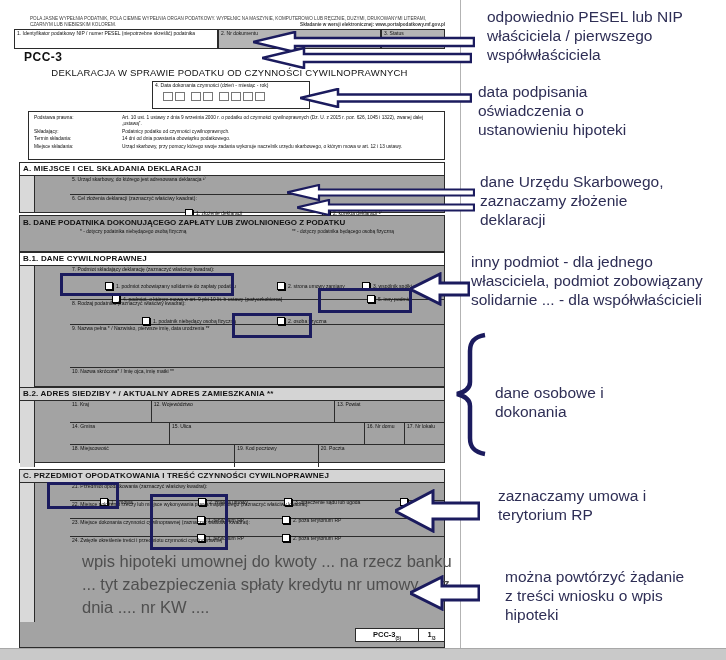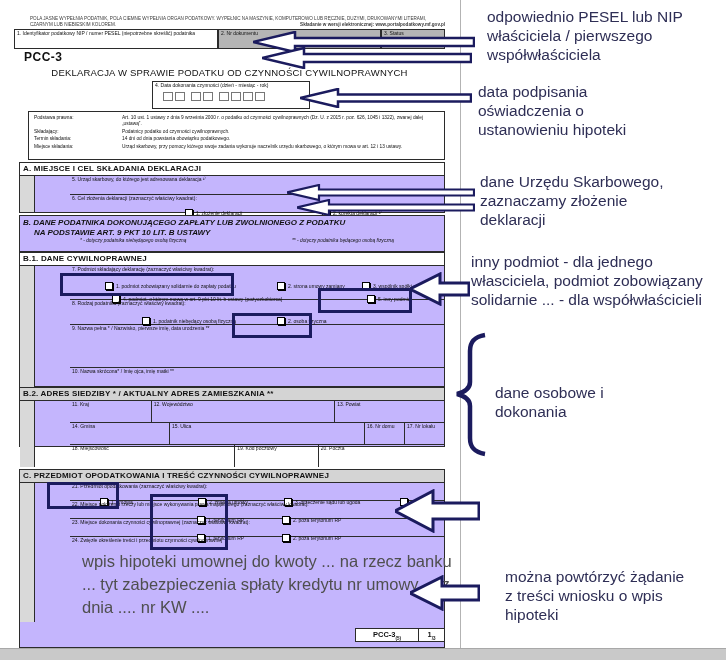--- a/index.html
+++ b/index.html
@@ -2,21 +2,21 @@
 <html><head>
 <meta charset="utf-8">
 <style>
   html,body{margin:0;padding:0;background:#fff;}
   #screen{position:relative;width:726px;height:660px;background:#ffffff;overflow:hidden;
           font-family:"Liberation Sans",sans-serif;color:#111;}
   .abs{position:absolute;}
   .box{border:1px solid #2b2b2b;background:#fff;box-sizing:border-box;}
   .graycell{background:#b5b5b5;}
   .flabel{font-size:5px;line-height:1.15;color:#111;padding:1px 2px;white-space:nowrap;overflow:hidden;}
-  .sec{position:absolute;left:19px;width:426px;border:1px solid #2b2b2b;background:#c4b5fd;box-sizing:border-box;}
+  .sec{position:absolute;left:19px;width:426px;border:1px solid #2b2b2b;background:#a3a3a3;box-sizing:border-box;}
   .sechdr{font-weight:bold;font-size:8px;padding:2px 3px 1px 3px;border-bottom:1px solid #2b2b2b;
           line-height:1.1;letter-spacing:0.2px;background:#fff;}
   .sechdr.gray{background:#d4d4d4;}
   .sbody{position:relative;padding-left:14px;}
   .sbody::before{content:"";position:absolute;left:0;top:0;bottom:0;width:14px;background:#d9d9d9;
           border-right:1px solid #2b2b2b;}
   .frow{position:relative;border-bottom:1px solid #2b2b2b;box-sizing:border-box;margin-left:36px;}
   .frow:last-child{border-bottom:none;}
   .opt{position:absolute;white-space:nowrap;}
   .cb{display:inline-block;width:6px;height:6px;border:1px solid #000;box-shadow:1px 1px 0 #000;
@@ -101,24 +101,23 @@
         <div class="flabel">5. Urząd skarbowy, do którego jest adresowana deklaracja ¹⁾</div>
       </div>
       <div class="frow" style="height:17px;">
         <div class="flabel">6. Cel złożenia deklaracji (zaznaczyć właściwy kwadrat):</div>
         <span class="opt" style="left:115px;top:8px;"><span class="cb"></span><span class="ol">1. złożenie deklaracji</span></span>
         <span class="opt" style="left:252px;top:8px;"><span class="cb"></span><span class="ol">2. korekta deklaracji ²⁾</span></span>
       </div>
     </div>
   </div>
 
-  <div class="sec" style="top:215px;height:37px;font-style:italic;">
+  <div class="sec" style="top:215px;height:37px;">
     <div style="font-weight:bold;font-size:8px;line-height:1.2;padding:2px 3px 0 3px;">
       <div>B. DANE PODATNIKA DOKONUJĄCEGO ZAPŁATY LUB ZWOLNIONEGO Z PODATKU</div>
-      <div style="padding-left:11px;">NA PODSTAWIE ART. 9 PKT 10 LIT. B USTAWY</div>
     </div>
     <div class="notesrow">
       <span class="abs" style="left:60px;top:1px;">* - dotyczy podatnika niebędącego osobą fizyczną</span>
       <span class="abs" style="left:272px;top:1px;">** - dotyczy podatnika będącego osobą fizyczną</span>
     </div>
   </div>
 
   <div class="sec" style="top:252px;height:135px;">
     <div class="sechdr">B.1. DANE CYWILNOPRAWNEJ</div>
     <div class="sbody">
@@ -137,21 +136,21 @@
       </div>
       <div class="frow" style="height:43px;">
         <div class="flabel">9. Nazwa pełna * / Nazwisko, pierwsze imię, data urodzenia **</div>
       </div>
       <div class="frow" style="height:20px;">
         <div class="flabel">10. Nazwa skrócona* / Imię ojca, imię matki **</div>
       </div>
     </div>
   </div>
 
-  <div class="sec" style="top:387px;height:60px;">
+  <div class="sec" style="top:387px;height:76px;">
     <div class="sechdr gray">B.2. ADRES SIEDZIBY * / AKTUALNY ADRES ZAMIESZKANIA **</div>
     <div class="sbody">
       <div class="frow addr" style="height:22px;">
         <div class="acell" style="width:90px;">
             <div class="flabel">11. Kraj</div>
           </div>
         <div class="acell" style="width:202px;">
             <div class="flabel">12. Województwo</div>
           </div>
         <div class="acell" style="width:120px;">
@@ -254,15 +253,16 @@
   </svg>
   <svg class="arrow" style="left:410px;top:575px;" width="70" height="36" viewBox="0 0 70 36">
     <polygon points="0,18 32,2 32,11 69,11 69,25 32,25 32,34" stroke-width="3"></polygon>
   </svg>
 
   <div class="ann" style="left:478px;top:82px;width:180px;">data podpisania oświadczenia o ustanowieniu hipoteki</div>
   <div class="ann" style="left:487px;top:7px;width:220px;">odpowiednio PESEL lub NIP właściciela / pierwszego współwłaściciela</div>
   <div class="ann" style="left:480px;top:172px;width:212px;">dane Urzędu Skarbowego, zaznaczamy złożenie deklaracji</div>
   <div class="ann" style="left:471px;top:252px;width:238px;">inny podmiot - dla jednego własciciela, podmiot zobowiązany solidarnie ... - dla współwłaścicieli</div>
   <div class="ann" style="left:495px;top:383px;width:160px;">dane osobowe i dokonania</div>
+  <div class="ann" style="left:498px;top:486px;width:190px;">zaznaczamy umowa i terytorium RP</div>
   <div class="ann" style="left:505px;top:567px;width:190px;">można powtórzyć żądanie z treści wniosku o wpis hipoteki</div>
 
 </div>
 
 </body></html>

